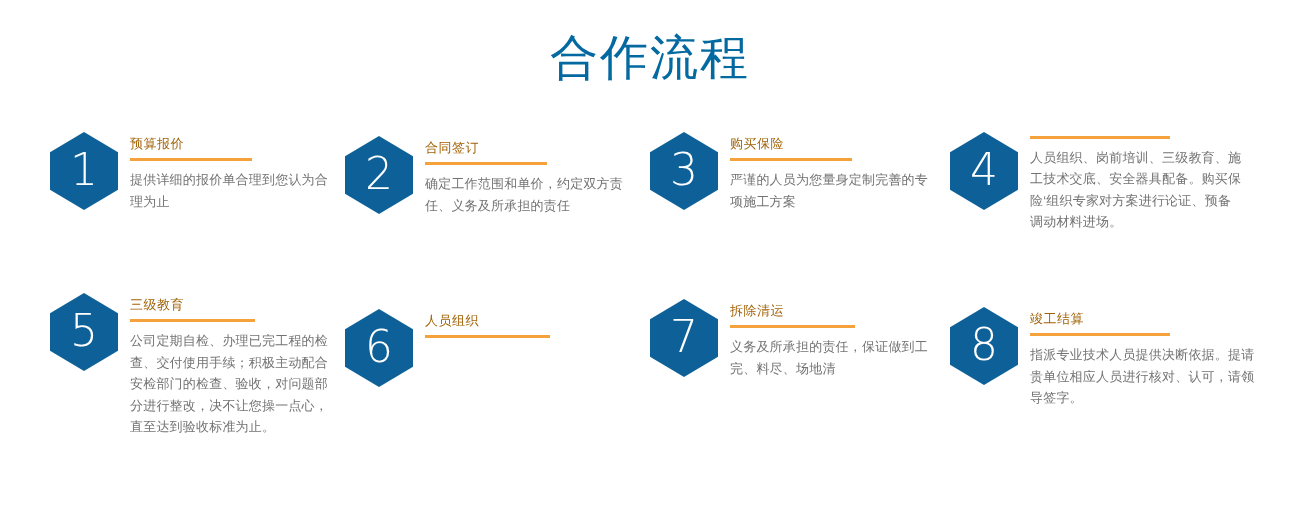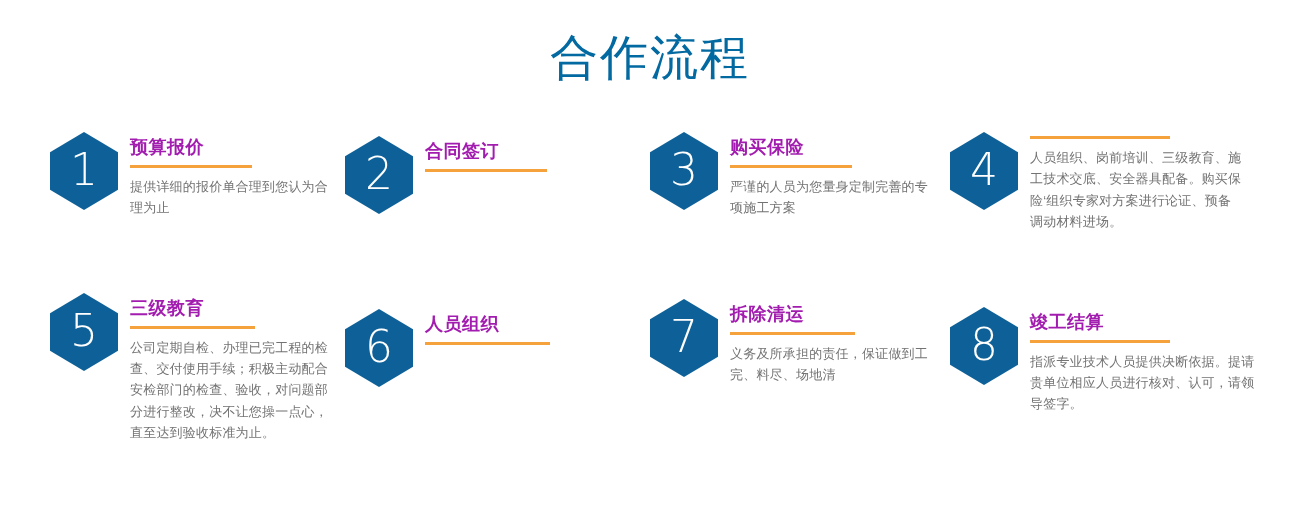--- a/index.html
+++ b/index.html
@@ -97,24 +97,24 @@
     transform: translateY(-1px);
   }
 
   .step-body {
     flex: 1 1 auto;
     padding-top: 4px;
     min-width: 0;
   }
 
   .step-title {
-    font-size: 18px;
+    font-size: 13px;
     line-height: 1.25;
-    font-weight: 700;
-    color: #a21caf;
+    font-weight: 400;
+    color: #a16207;
     margin: 0 0 6px 0;
     letter-spacing: 0.5px;
     white-space: nowrap;
   }
 
   .rule {
     height: 3px;
     background: #f6a23c;
     margin: 0 0 8px 0;
     border: 0;
@@ -161,20 +161,21 @@
       </div>
     </div>
 
     <div class="step col-2">
       <div class="hex">
         <span class="hex-num">2</span>
       </div>
       <div class="step-body">
         <div class="step-title">合同签订</div>
         <div class="rule rule-w2"></div>
+        <p class="step-desc w-mid">确定工作范围和单价，约定双方责任、义务及所承担的责任</p>
       </div>
     </div>
 
     <div class="step col-3">
       <div class="hex">
         <span class="hex-num">3</span>
       </div>
       <div class="step-body">
         <div class="step-title">购买保险</div>
         <div class="rule rule-w3"></div>

